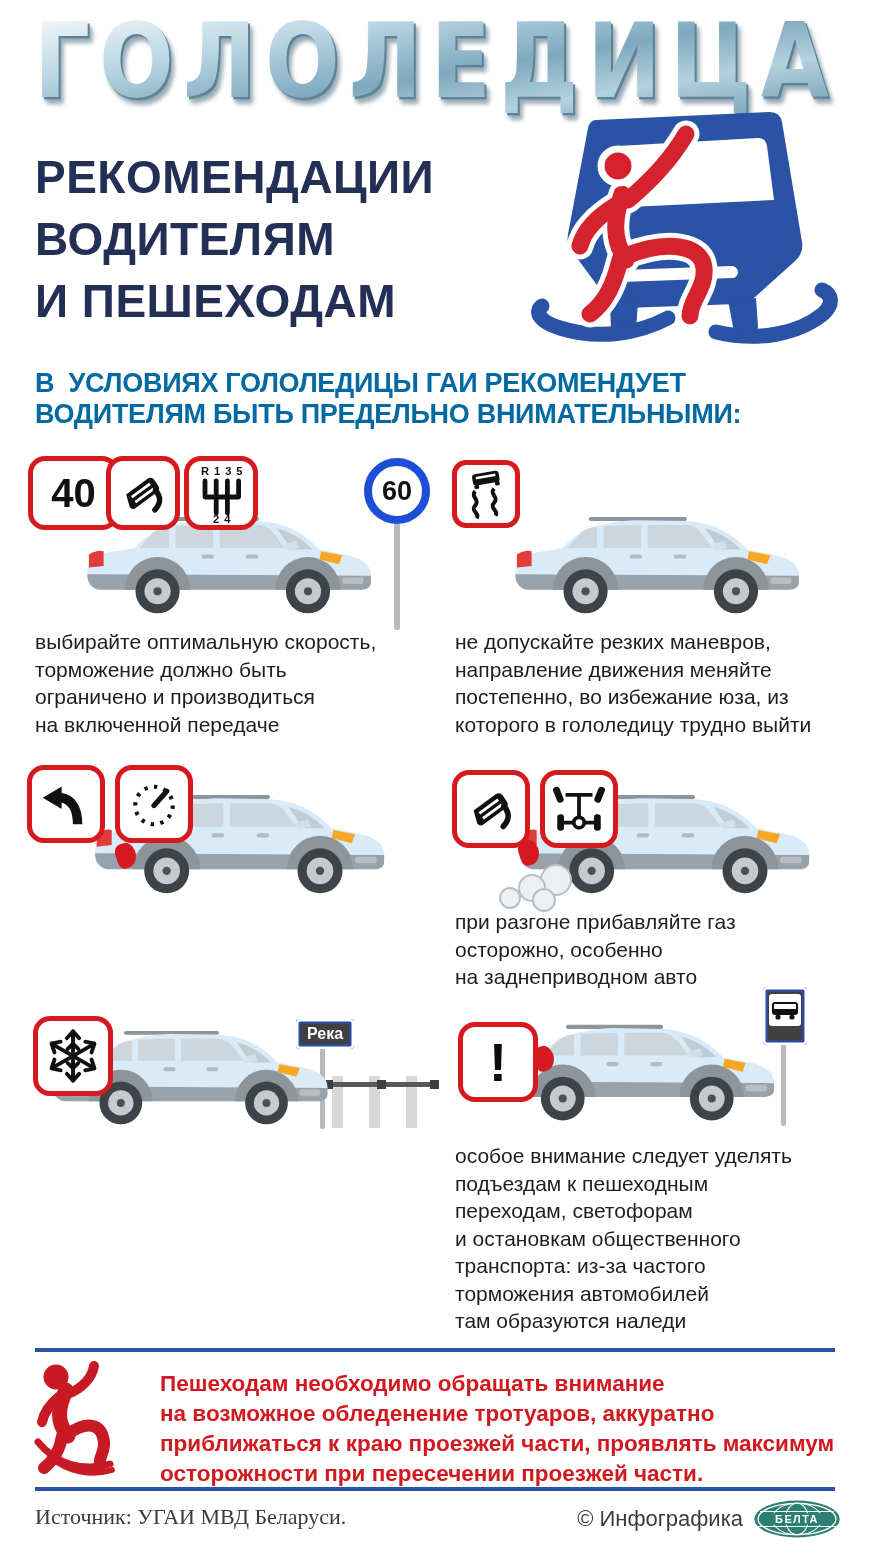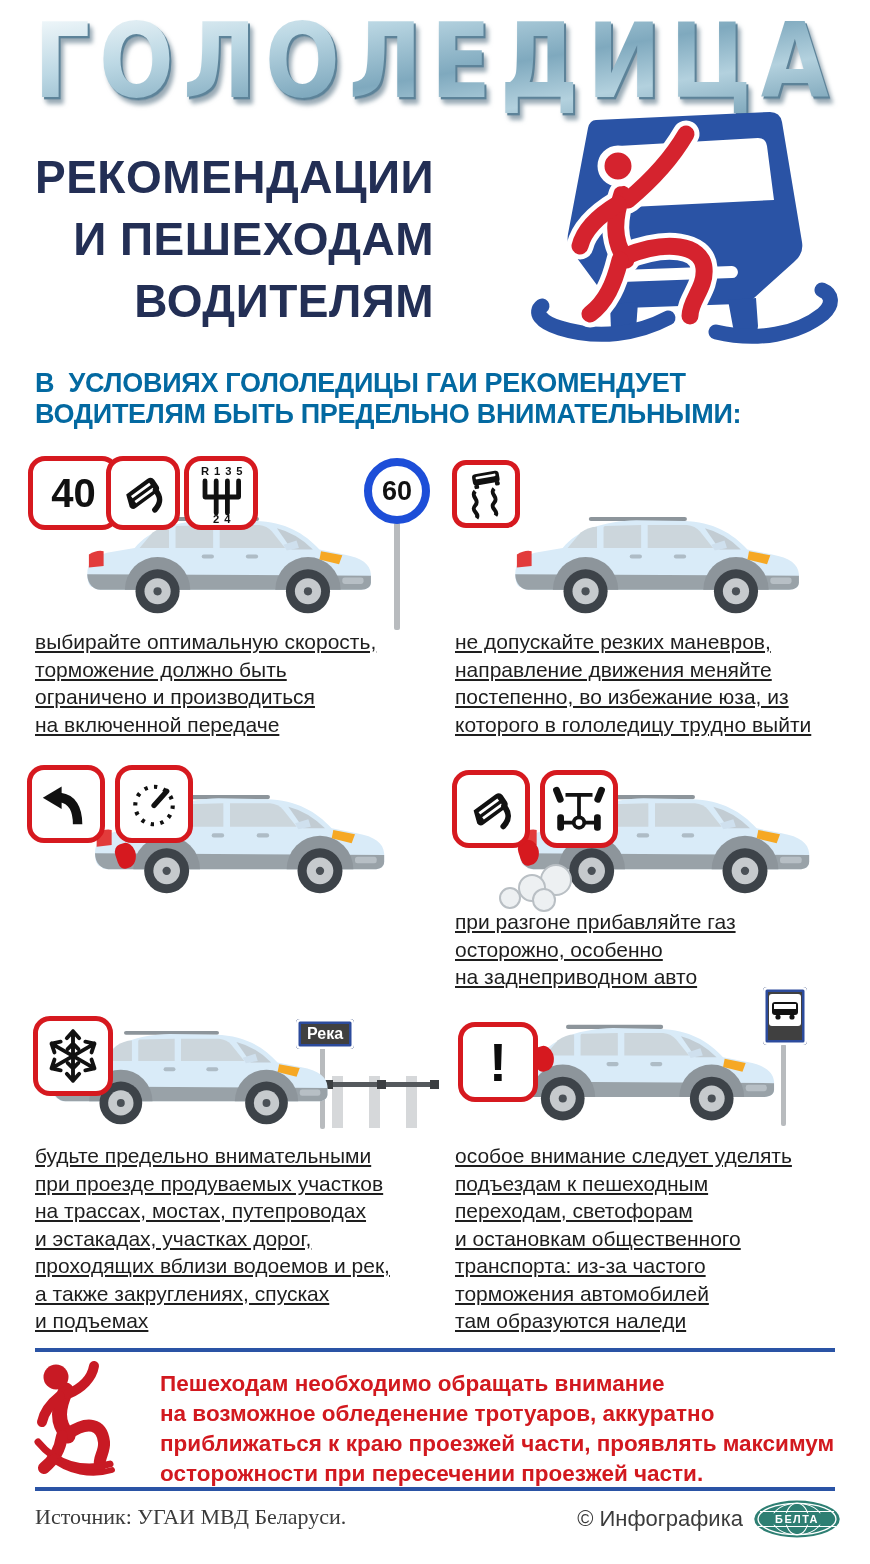--- a/index.html
+++ b/index.html
@@ -11,26 +11,26 @@
   .ice-title{
     position:absolute;left:34px;top:10px;margin:0;width:820px;
     font-family:"DejaVu Sans",sans-serif;font-weight:bold;
     font-size:88px;letter-spacing:9px;line-height:1;
     background:linear-gradient(172deg,#f0f7fa 4%,#bcd8e4 28%,#7fa9be 55%,#b3d1de 74%,#6d99af 100%);
     -webkit-background-clip:text;background-clip:text;color:transparent;
     transform:scaleY(1.18);transform-origin:top left;
     filter:drop-shadow(2px 2px 0 #5d8399) drop-shadow(3px 4px 2px rgba(70,100,120,.55));
   }
   .subtitle{position:absolute;left:35px;top:146px;color:#232f55;font-weight:bold;
-    font-size:46px;line-height:62px;letter-spacing:.5px;text-align:right;}
+    font-size:46px;line-height:62px;letter-spacing:.5px;}
   .section-heading{position:absolute;left:35px;top:368px;width:770px;margin:0;
     color:#0369a1;font-weight:bold;font-size:27px;line-height:31px;letter-spacing:-.3px;
     white-space:pre-wrap;}
   .tip{position:absolute;width:418px;color:#1e1e1e;font-size:21px;line-height:27.5px;
-    white-space:pre-wrap;text-decoration:underline;}
+    white-space:pre-wrap;}
 
   
   .rbox{position:absolute;background:#fff;border:5px solid #d6191f;border-radius:17px;
     display:flex;align-items:center;justify-content:center;box-sizing:border-box;}
   .sign-40{font-weight:bold;font-size:40px;color:#111;}
   .sign-60{position:absolute;width:66px;height:66px;border-radius:50%;border:8px solid #1d4ed8;
     background:#fff;box-sizing:border-box;display:flex;align-items:center;justify-content:center;
     font-weight:bold;font-size:27px;color:#111;}
   .excl{font-weight:bold;font-size:54px;color:#0d0d0d;line-height:1;}
   .pole{position:absolute;width:6px;background:#b8bbbe;border-radius:2px;}
@@ -82,22 +82,22 @@
         <path d="M246,40 L262,35 L265,44 L250,47 Z" fill="#cfe0ee"></path>
         <rect x="318" y="80" width="26" height="8" rx="3" fill="#b7bfc5"></rect>
       </g>
     </defs>
   </svg>
 
   <h1 class="ice-title">ГОЛОЛЕДИЦА</h1>
 
   <div class="subtitle">
     <div>РЕКОМЕНДАЦИИ</div>
+    <div>ВОДИТЕЛЯМ</div>
     <div>И ПЕШЕХОДАМ</div>
-    <div>ВОДИТЕЛЯМ</div>
   </div>
 
   <svg class="abs" style="left:518px;top:102px" width="335" height="250" viewBox="0 0 335 250">
     <path d="M78,18 L252,10 Q262,10 264,20 L284,140 Q286,152 276,160 L236,196 Q230,202 220,202 L106,206 Q96,206 90,198 L56,152 Q48,144 50,132 L70,26 Q72,18 78,18 Z" fill="#2a53a5"></path>
     <path d="M100,44 L240,36 Q248,36 249,44 L256,98 L92,106 L98,50 Q98,44 100,44 Z" fill="#fff"></path>
     <rect x="104" y="166" width="116" height="12" rx="6" fill="#fff" transform="rotate(-2 160 172)"></rect>
     <path d="M92,202 L120,200 L118,228 Q117,234 110,234 L100,234 Q94,234 93,228 Z" fill="#2a53a5"></path>
     <path d="M210,198 L238,196 L240,224 Q240,230 234,230 L222,231 Q216,231 215,225 Z" fill="#2a53a5"></path>
     <path d="M150,216 C120,232 80,238 42,226 C22,220 16,210 24,204" stroke="#2a53a5" stroke-width="15" fill="none" stroke-linecap="round"></path>
     <path d="M198,230 C240,240 280,232 305,212 C316,202 314,192 304,188" stroke="#2a53a5" stroke-width="15" fill="none" stroke-linecap="round"></path>
@@ -246,27 +246,20 @@
         <path d="M40,8 L40,72 M40,8 L32,17 M40,8 L48,17 M40,72 L32,63 M40,72 L48,63 M40,24 L33,31 M40,24 L47,31 M40,56 L33,49 M40,56 L47,49"></path>
         <g transform="rotate(60 40 40)">
           <path d="M40,8 L40,72 M40,8 L32,17 M40,8 L48,17 M40,72 L32,63 M40,72 L48,63"></path>
         </g>
         <g transform="rotate(120 40 40)">
           <path d="M40,8 L40,72 M40,8 L32,17 M40,8 L48,17 M40,72 L32,63 M40,72 L48,63"></path>
         </g>
       </g>
     </svg>
   </div>
-  <div class="tip" style="left:35px;top:1142px">будьте предельно внимательными
-при проезде продуваемых участков
-на трассах, мостах, путепроводах
-и эстакадах, участках дорог,
-проходящих вблизи водоемов и рек,
-а также закруглениях, спусках
-и подъемах</div>
 
   <div class="pole" style="left:781px;top:1044px;height:82px;width:5px"></div>
   <svg class="abs" style="left:488px;top:1020px" width="292" height="102" viewBox="0 0 360 126">
       <use href="#car-side"></use>
     </svg>
   <div class="blue-sign" style="left:763px;top:987px;width:44px;height:58px;align-items:flex-start">
     <svg width="34" height="34" viewBox="0 0 34 34" style="margin-top:6px">
       <rect x="1" y="1" width="32" height="32" rx="3" fill="#fff"></rect>
       <rect x="4" y="9" width="26" height="13" rx="3" fill="#111"></rect>
       <rect x="6" y="11" width="22" height="5" fill="#fff"></rect>

